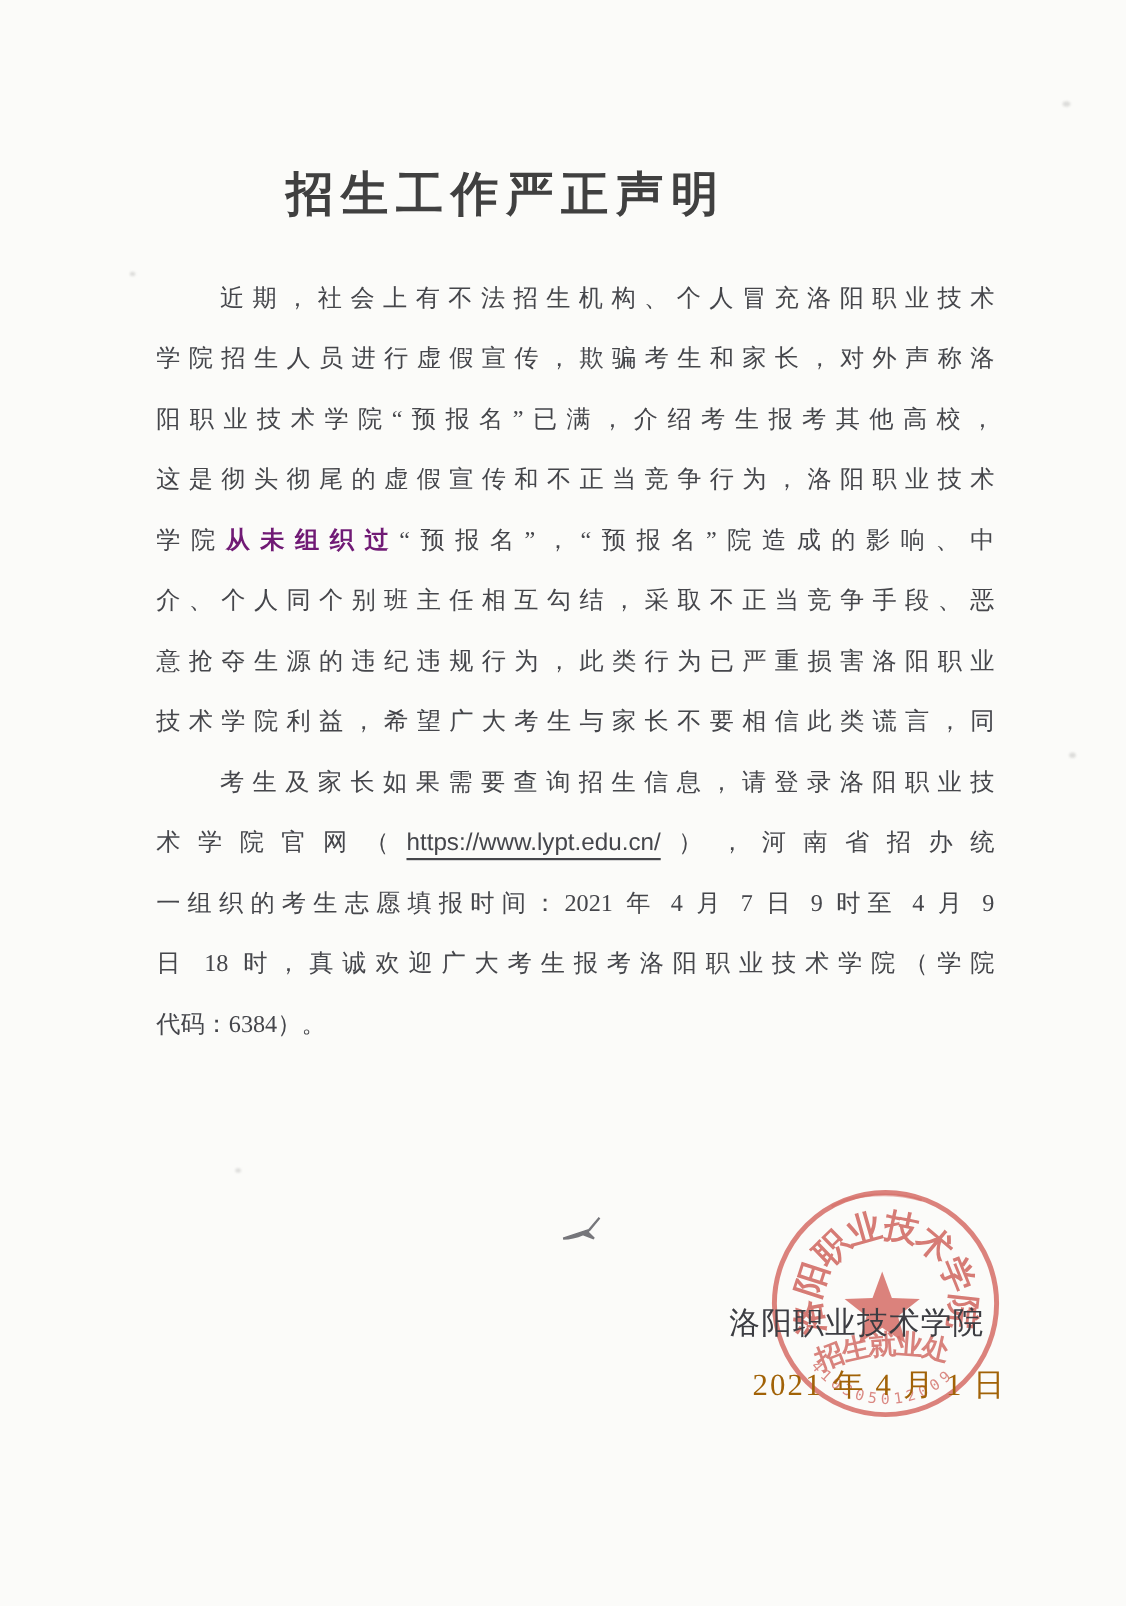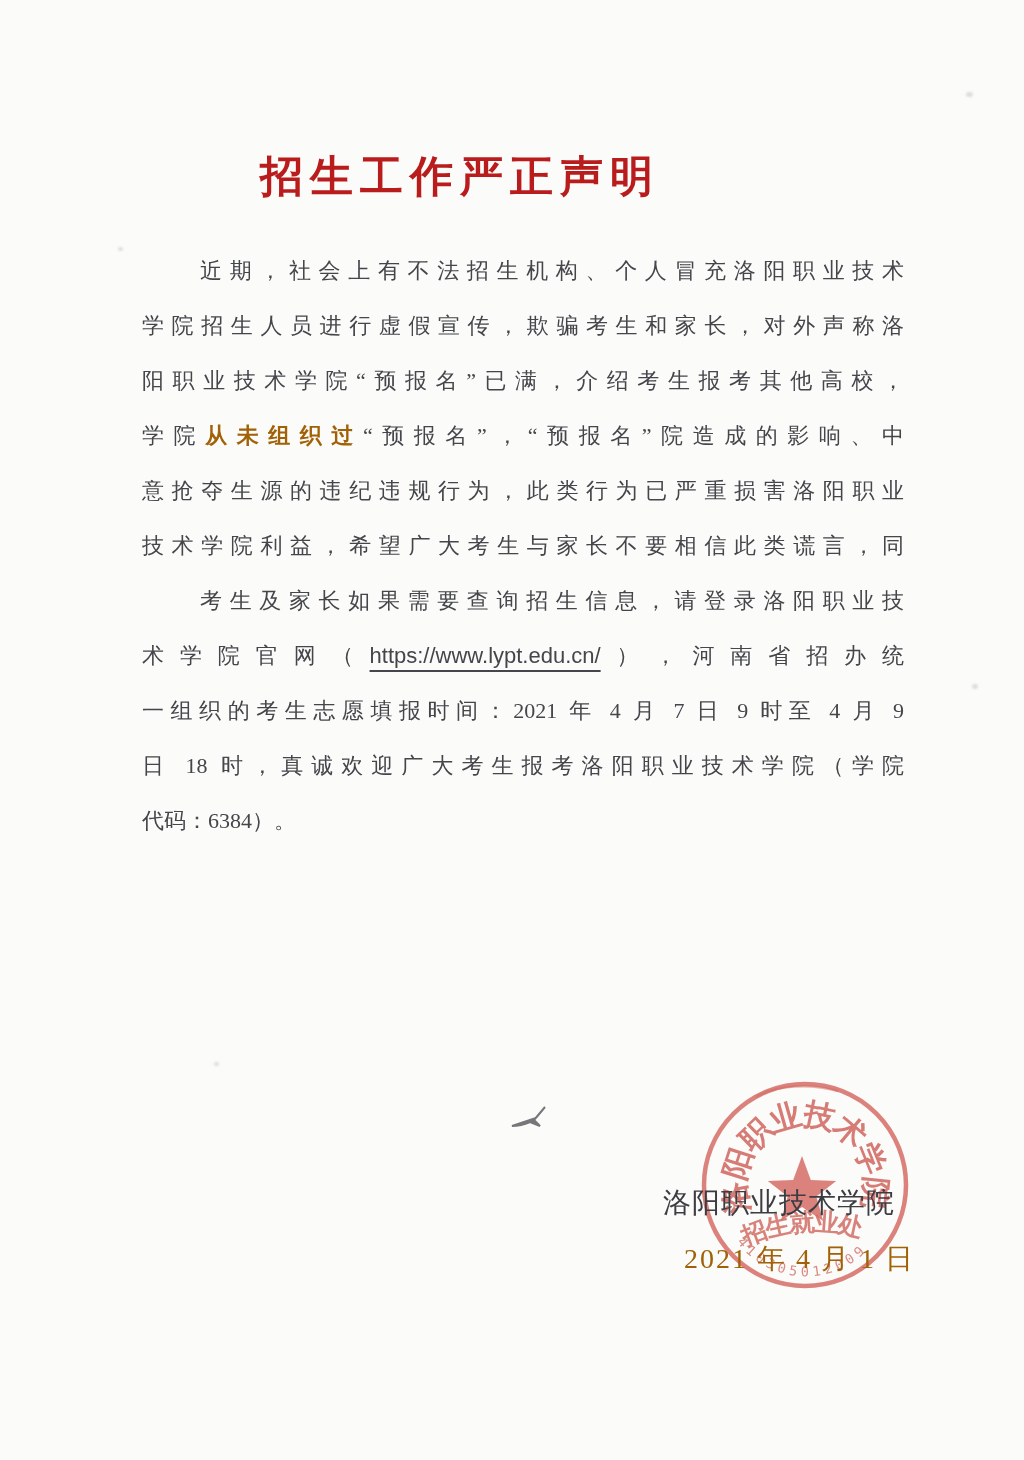--- a/index.html
+++ b/index.html
@@ -13,35 +13,35 @@
   
   .speck{position:absolute;background:#dcdcda;border-radius:50%;filter:blur(1px);}
   .speck.s1{left:966px;top:92px;width:7px;height:5px;}
   .speck.s2{left:972px;top:684px;width:6px;height:5px;}
   .speck.s3{left:118px;top:247px;width:5px;height:4px;}
   .speck.s4{left:214px;top:1062px;width:5px;height:4px;}
 
   .doc-title{
     position:absolute;left:0;top:148px;width:920px;
     text-align:center;
-    font-size:43px;font-weight:bold;color:#b91c1c;
+    font-size:43px;font-weight:bold;color:#404040;
     letter-spacing:7px;margin:0;
   }
   .body-text{
     position:absolute;left:142px;top:243px;width:762px;
     font-size:22px;color:#45464b;
   }
   .body-text .line{
     height:55px;line-height:55px;
     text-align:justify;text-align-last:justify;
     white-space:nowrap;
   }
   .body-text .line.indent{padding-left:58px;}
   .body-text .line.last{text-align-last:left;}
-  .seg.bold{font-weight:bold;color:#a16207;}
+  .seg.bold{font-weight:bold;color:#701a75;}
   .seg.underline{
     text-decoration:underline;text-underline-offset:7px;
     font-family:Liberation Sans, sans-serif;
   }
   .signature{
     position:absolute;left:663px;top:1184px;width:240px;
     font-size:28px;color:#3c3d42;letter-spacing:1px;
     z-index:3;white-space:nowrap;
   }
   .sign-date{
@@ -61,21 +61,23 @@
   <div class="speck s2"></div>
   <div class="speck s3"></div>
   <div class="speck s4"></div>
 
   <h1 class="doc-title">招生工作严正声明</h1>
 
   <div class="body-text">
       <div class="line indent"><span class="seg">近期，社会上有不法招生机构、个人冒充洛阳职业技术</span></div>
       <div class="line"><span class="seg">学院招生人员进行虚假宣传，欺骗考生和家长，对外声称洛</span></div>
       <div class="line"><span class="seg">阳职业技术学院“预报名”已满，介绍考生报考其他高校，</span></div>
+      <div class="line"><span class="seg">这是彻头彻尾的虚假宣传和不正当竞争行为，洛阳职业技术</span></div>
       <div class="line"><span class="seg">学院</span><span class="seg bold">从未组织过</span><span class="seg">“预报名”，“预报名”院造成的影响、中</span></div>
+      <div class="line"><span class="seg">介、个人同个别班主任相互勾结，采取不正当竞争手段、恶</span></div>
       <div class="line"><span class="seg">意抢夺生源的违纪违规行为，此类行为已严重损害洛阳职业</span></div>
       <div class="line"><span class="seg">技术学院利益，希望广大考生与家长不要相信此类谎言，同</span></div>
       <div class="line indent"><span class="seg">考生及家长如果需要查询招生信息，请登录洛阳职业技</span></div>
       <div class="line"><span class="seg">术学院官网（</span><span class="seg underline">https://www.lypt.edu.cn/</span><span class="seg">），河南省招办统</span></div>
       <div class="line"><span class="seg">一组织的考生志愿填报时间：2021 年 4 月 7 日 9 时至 4 月 9</span></div>
       <div class="line"><span class="seg">日 18 时，真诚欢迎广大考生报考洛阳职业技术学院（学院</span></div>
       <div class="line last"><span class="seg">代码：6384）。</span></div>
     </div>
 
   <svg class="pen-mark" width="1024" height="1460" viewBox="0 0 1024 1460">

